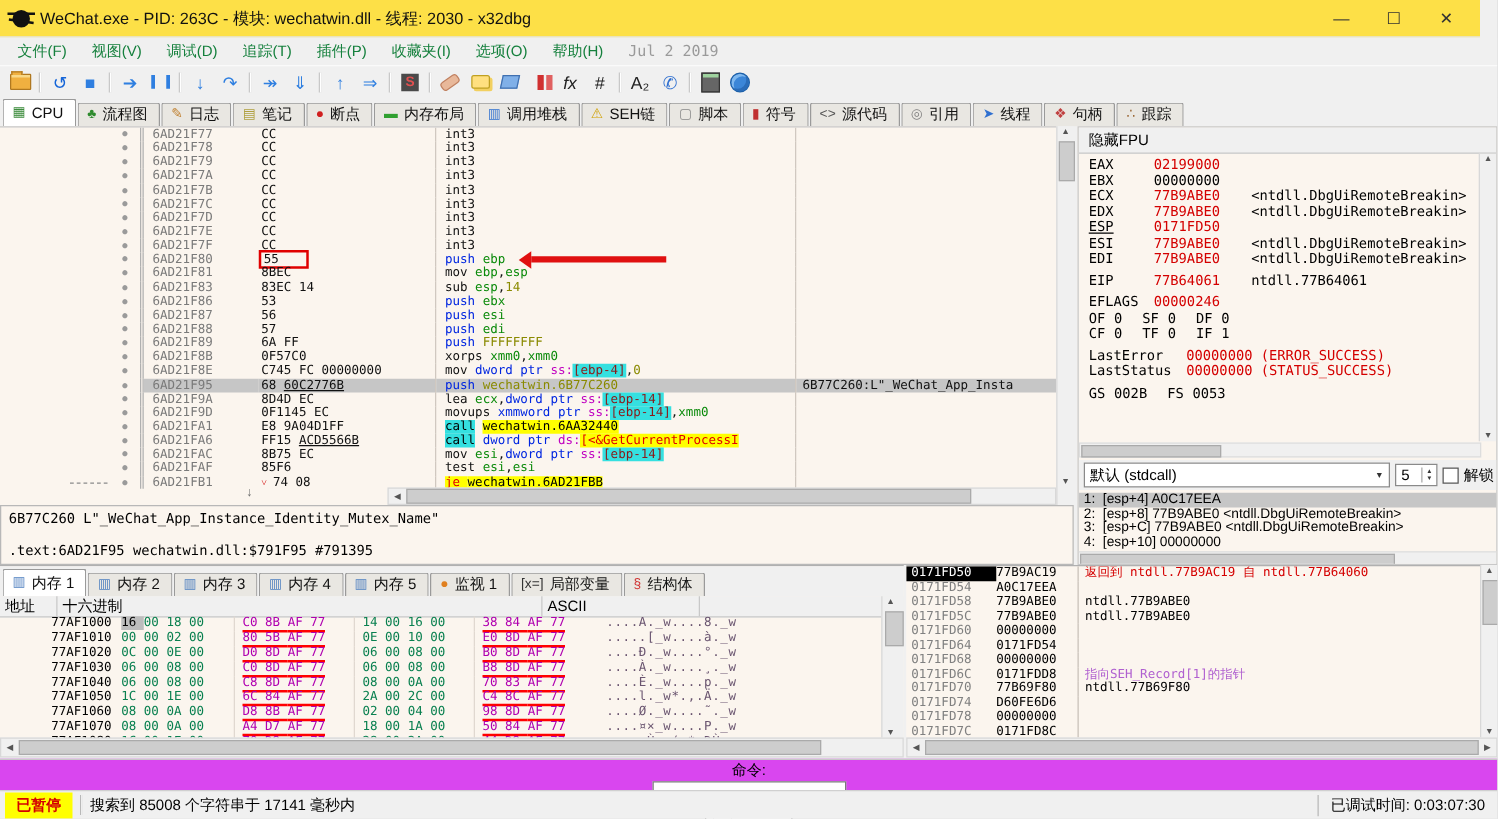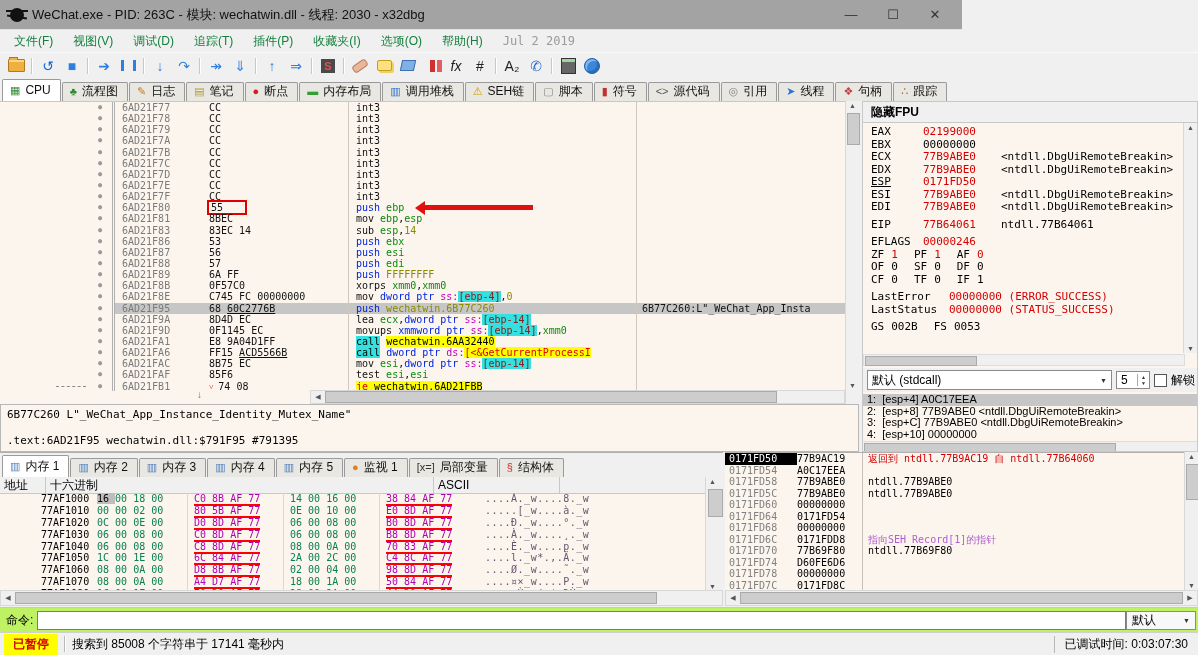--- a/index.html
+++ b/index.html
@@ -1,20 +1,20 @@
 <!DOCTYPE html>
 <html><head>
 <meta charset="utf-8">
 <style>
   html,body{margin:0;padding:0;background:#dcdcdc;}
   #root{position:relative;width:1198px;height:655px;background:#f0f0f0;overflow:hidden;
         font-family:"Liberation Sans",sans-serif;font-size:12px;color:#000;}
 
   
-  .titlebar{position:absolute;left:0;top:0;width:962px;height:30px;background:#a3a3a3;
+  .titlebar{position:absolute;left:0;top:0;width:1184px;height:30px;background:#fde047;
             display:flex;align-items:center;padding:0 6px;box-sizing:border-box;border-bottom:1px solid #e4e4e4;}
   .bugico{width:14px;height:14px;margin:0 8px 0 4px;background:#111;border-radius:50%;position:relative;flex:0 0 auto;}
   .bugico::before{content:"";position:absolute;left:-4px;top:2px;width:22px;height:2px;background:#111;}
   .bugico::after{content:"";position:absolute;left:-3px;top:8px;width:20px;height:2px;background:#111;transform:rotate(8deg);}
   .title{font-size:13px;color:#111;}
   .wbtns{margin-left:auto;display:flex;}
   .wbtn{width:42px;height:28px;display:flex;align-items:center;justify-content:center;font-size:13px;color:#333;}
 
   
   .menubar{position:absolute;left:0;top:30px;width:1198px;height:22px;background:#f0f0f0;
@@ -70,21 +70,21 @@
   .jump-down{position:absolute;left:197px;top:287px;color:#707070;font-size:10px;}
   .dhscroll{position:absolute;left:310px;bottom:0;width:535px;height:14px;background:#f0f0f0;border:1px solid #d8d8d8;box-sizing:border-box;display:flex;align-items:center;}
   .harrow{width:14px;text-align:center;font-size:7px;color:#555;}
   .hthumb{height:10px;background:#cdcdcd;border:1px solid #aaa;}
   .dvscroll{position:absolute;left:845px;top:101px;width:14px;height:303px;background:#f0f0f0;border-left:1px solid #d8d8d8;box-sizing:border-box;}
   .vsa{position:absolute;left:0;width:13px;text-align:center;font-size:7px;color:#555;}
   .vsthumb{position:absolute;left:1px;width:11px;background:#cdcdcd;border:1px solid #aaa;}
 
   
   .regs{position:absolute;left:862px;top:101px;width:336px;height:351px;background:#fbf5ee;border:1px solid #c8c8c8;box-sizing:border-box;overflow:hidden;}
-  .regs-header{height:20px;background:#f0f0f0;border-bottom:1px solid #c8c8c8;display:flex;align-items:center;padding-left:8px;font-size:12px;font-weight:bold;}
+  .regs-header{height:20px;background:#f0f0f0;border-bottom:1px solid #c8c8c8;display:flex;align-items:center;padding-left:8px;font-size:12px;}
   #reg-list{position:absolute;left:0;top:21px;width:320px;height:230px;padding:3px 0 0 8px;box-sizing:border-box;overflow:hidden;
             font-family:"DejaVu Sans Mono",monospace;font-size:11px;}
   .rrow{height:12.5px;line-height:12.5px;white-space:pre;}
   .rgap{height:5px;}
   .rlab{display:inline-block;width:52px;color:#000;}
   .rlab.ulab{text-decoration:underline;}
   .rval{display:inline-block;width:78px;}
   .c-r{color:#d40000;} .c-k{color:#000;}
   .rcom{color:#000;}
   .llab{display:inline-block;width:78px;}
@@ -136,22 +136,22 @@
   .st-com{flex:1;padding-left:5px;overflow:hidden;}
   .cc-red{color:#d40000;} .cc-purple{color:#b060d0;} .cc-k{color:#000;}
   .stackvscroll{position:absolute;left:1184px;top:452px;width:14px;height:138px;background:#f0f0f0;border-left:1px solid #d8d8d8;box-sizing:border-box;}
 
   
   .hsl{position:absolute;top:590px;height:16px;background:#f0f0f0;border:1px solid #d8d8d8;box-sizing:border-box;display:flex;align-items:center;}
   .hsl-left{left:0;width:723px;}
   .hsl-right{left:725px;width:473px;}
 
   
-  .cmdbar{position:absolute;left:0;top:607px;width:1198px;height:25px;background:#bef264;border-top:1px solid #c8c8c8;
-          display:flex;align-items:center;padding:0 2px;box-sizing:border-box;gap:0;}
+  .cmdbar{position:absolute;left:0;top:607px;width:1198px;height:25px;background:#d946ef;border-top:1px solid #c8c8c8;
+          display:flex;align-items:center;padding:0 2px;box-sizing:border-box;gap:0;flex-direction:column;}
   .cmdlabel{padding:0 4px;}
   .cmdinput{flex:1;height:19px;background:#fff;border:1px solid #7a7a7a;box-sizing:border-box;font-family:"DejaVu Sans Mono",monospace;font-size:11px;padding:0 3px;outline:none;}
   .cmdcombo{width:70px;height:19px;background:#f8f8f8;border:1px solid #8a8a8a;display:flex;align-items:center;justify-content:space-between;padding:0 5px;box-sizing:border-box;}
 
   
   .statusbar{position:absolute;left:0;top:632px;width:1198px;height:23px;background:#f0f0f0;border-top:1px solid #d0d0d0;
              display:flex;align-items:center;box-sizing:border-box;}
   .stbadge{background:#ffff00;color:#d40000;font-weight:bold;padding:2px 9px;margin-left:4px;}
   .stsep{width:1px;height:16px;background:#b8b8b8;border-right:1px solid #fff;margin:0 6px;}
   .stmsg{flex:1;}
@@ -375,21 +375,20 @@
         <div class="rrow"><span class="rlab">EBX</span><span class="rval c-k">00000000</span></div>
         <div class="rrow"><span class="rlab">ECX</span><span class="rval c-r">77B9ABE0</span><span class="rcom">&lt;ntdll.DbgUiRemoteBreakin&gt;</span></div>
         <div class="rrow"><span class="rlab">EDX</span><span class="rval c-r">77B9ABE0</span><span class="rcom">&lt;ntdll.DbgUiRemoteBreakin&gt;</span></div>
         <div class="rrow"><span class="rlab ulab">ESP</span><span class="rval c-r">0171FD50</span></div>
         <div class="rrow"><span class="rlab">ESI</span><span class="rval c-r">77B9ABE0</span><span class="rcom">&lt;ntdll.DbgUiRemoteBreakin&gt;</span></div>
         <div class="rrow"><span class="rlab">EDI</span><span class="rval c-r">77B9ABE0</span><span class="rcom">&lt;ntdll.DbgUiRemoteBreakin&gt;</span></div>
         <div class="rgap"></div>
         <div class="rrow"><span class="rlab">EIP</span><span class="rval c-r">77B64061</span><span class="rcom">ntdll.77B64061</span></div>
         <div class="rgap"></div>
         <div class="rrow"><span class="rlab">EFLAGS</span><span class="rval c-r">00000246</span></div>
-        <div class="rrow"><span class="flag"><span class="flab">ZF</span><span class="fval c-r">1</span></span><span class="flag"><span class="flab">PF</span><span class="fval c-r">1</span></span><span class="flag"><span class="flab">AF</span><span class="fval c-r">0</span></span></div>
         <div class="rrow"><span class="flag"><span class="flab">OF</span><span class="fval c-k">0</span></span><span class="flag"><span class="flab">SF</span><span class="fval c-k">0</span></span><span class="flag"><span class="flab">DF</span><span class="fval c-k">0</span></span></div>
         <div class="rrow"><span class="flag"><span class="flab">CF</span><span class="fval c-k">0</span></span><span class="flag"><span class="flab">TF</span><span class="fval c-k">0</span></span><span class="flag"><span class="flab">IF</span><span class="fval c-k">1</span></span></div>
         <div class="rgap"></div>
         <div class="rrow"><span class="llab">LastError</span><span class="c-r">00000000 (ERROR_SUCCESS)</span></div>
         <div class="rrow"><span class="llab">LastStatus</span><span class="c-r">00000000 (STATUS_SUCCESS)</span></div>
         <div class="rgap"></div>
         <div class="rrow"><span class="flag"><span class="flab">GS</span><span class="fval c-k">002B</span></span><span class="flag"><span class="flab">FS</span><span class="fval c-k">0053</span></span></div>
       </div>
     <div class="rvscroll">
       <span class="vsa" style="top:1px;">▲</span>

